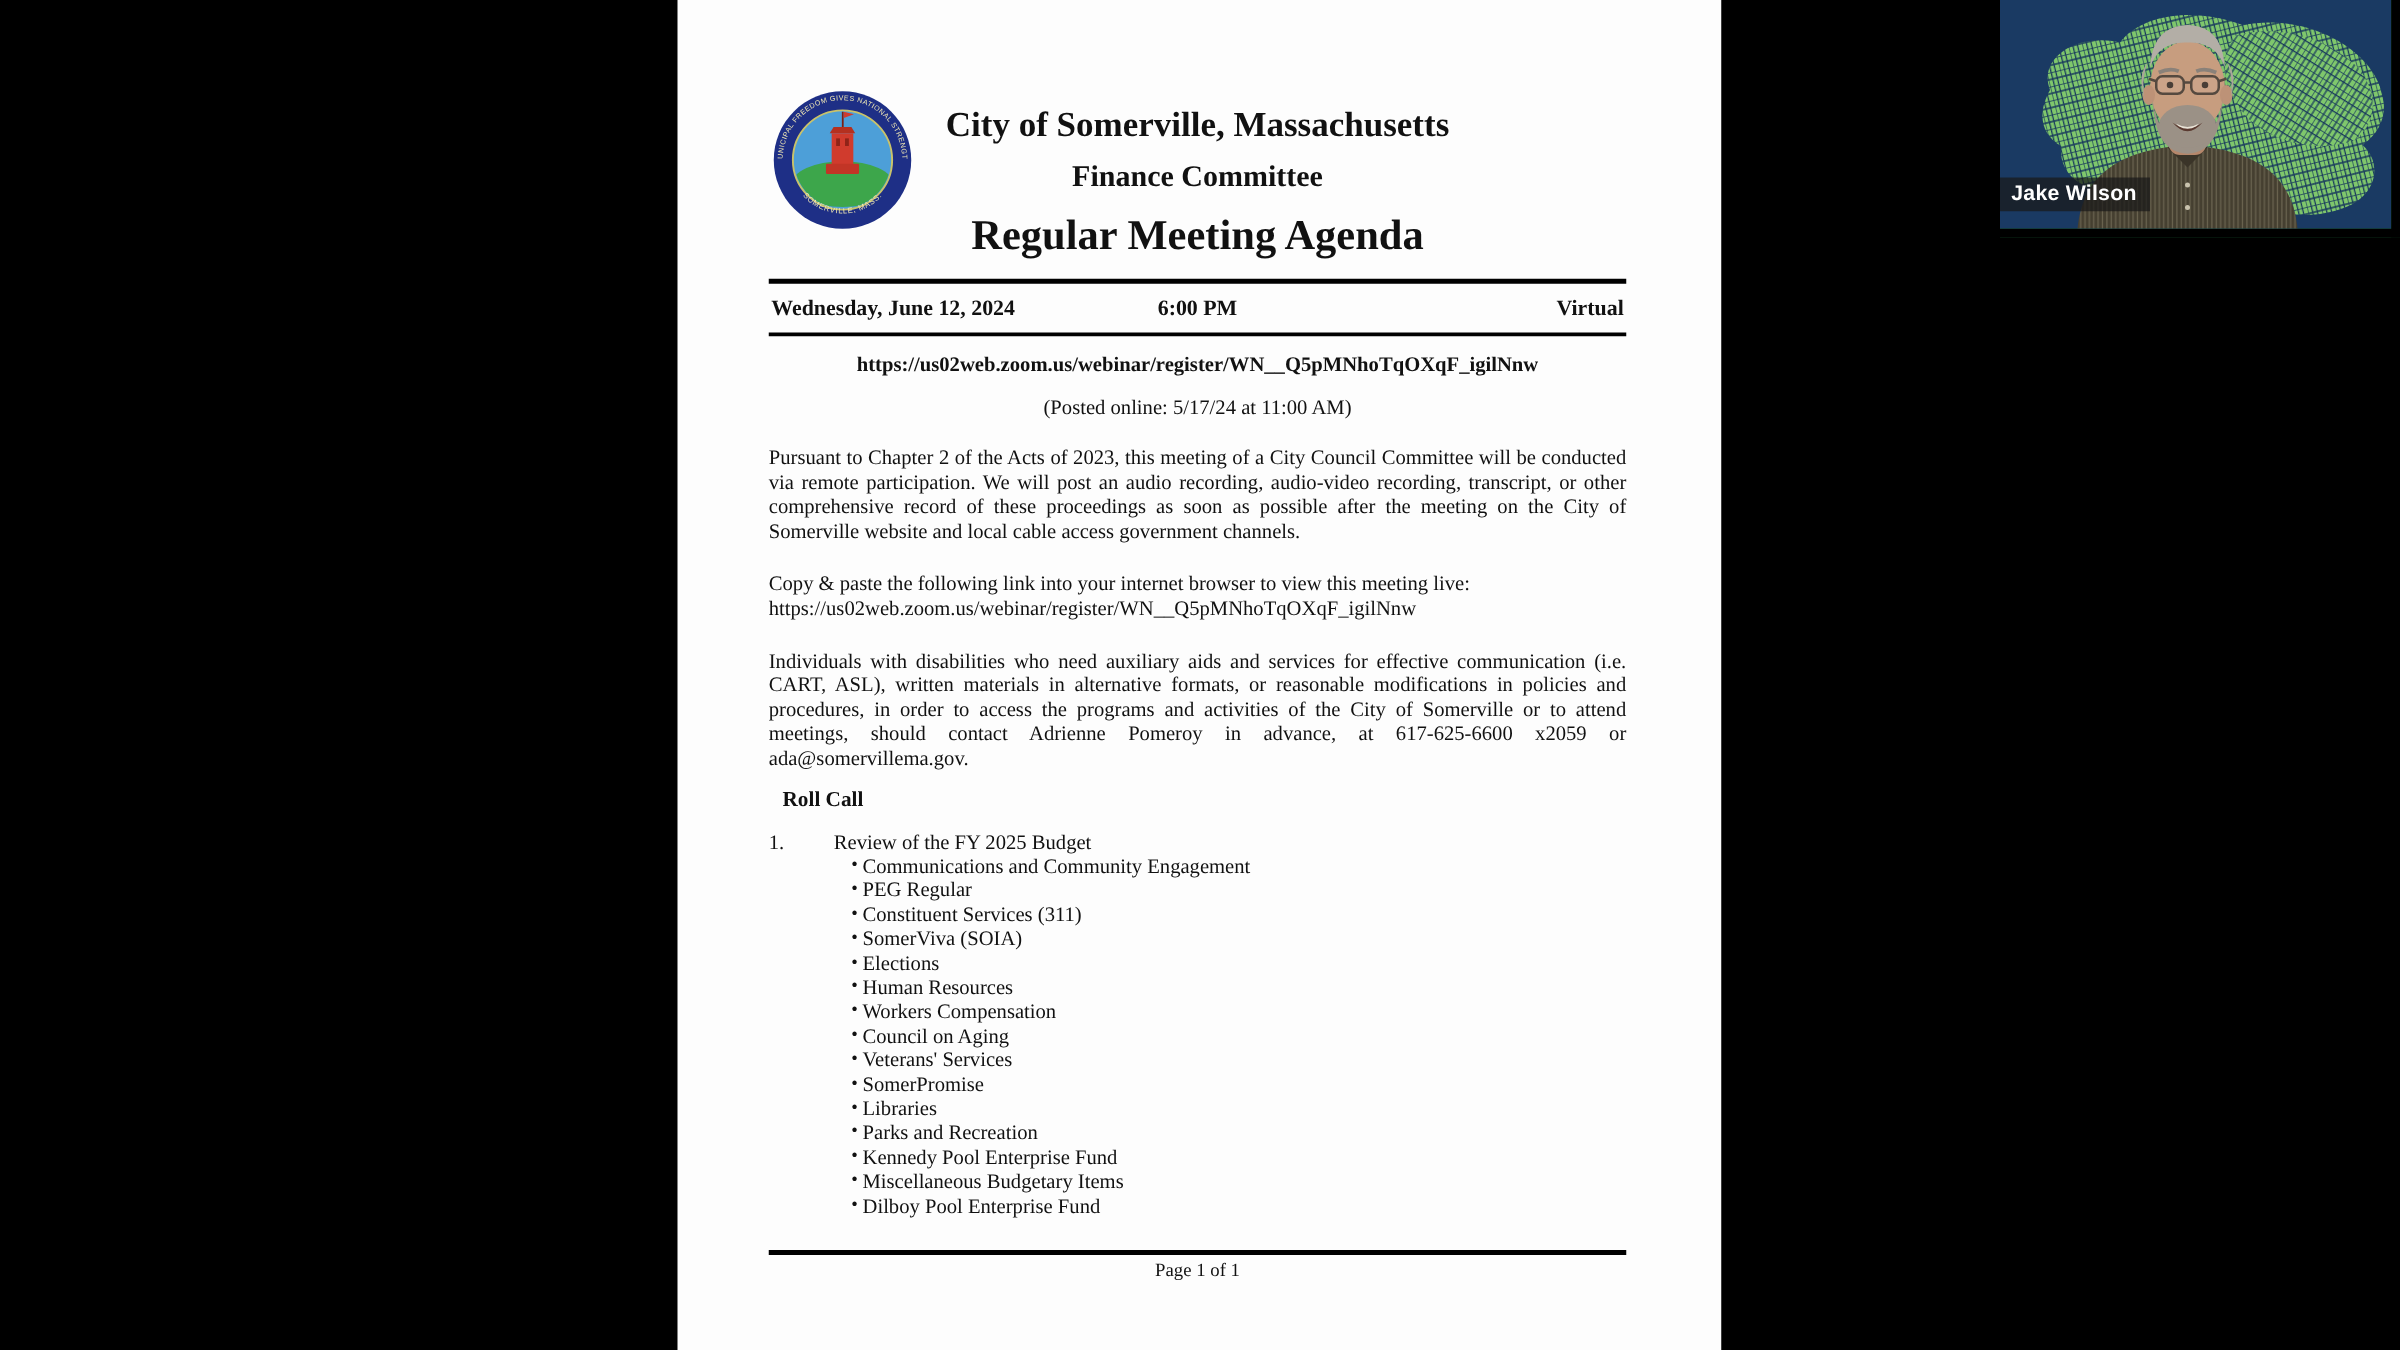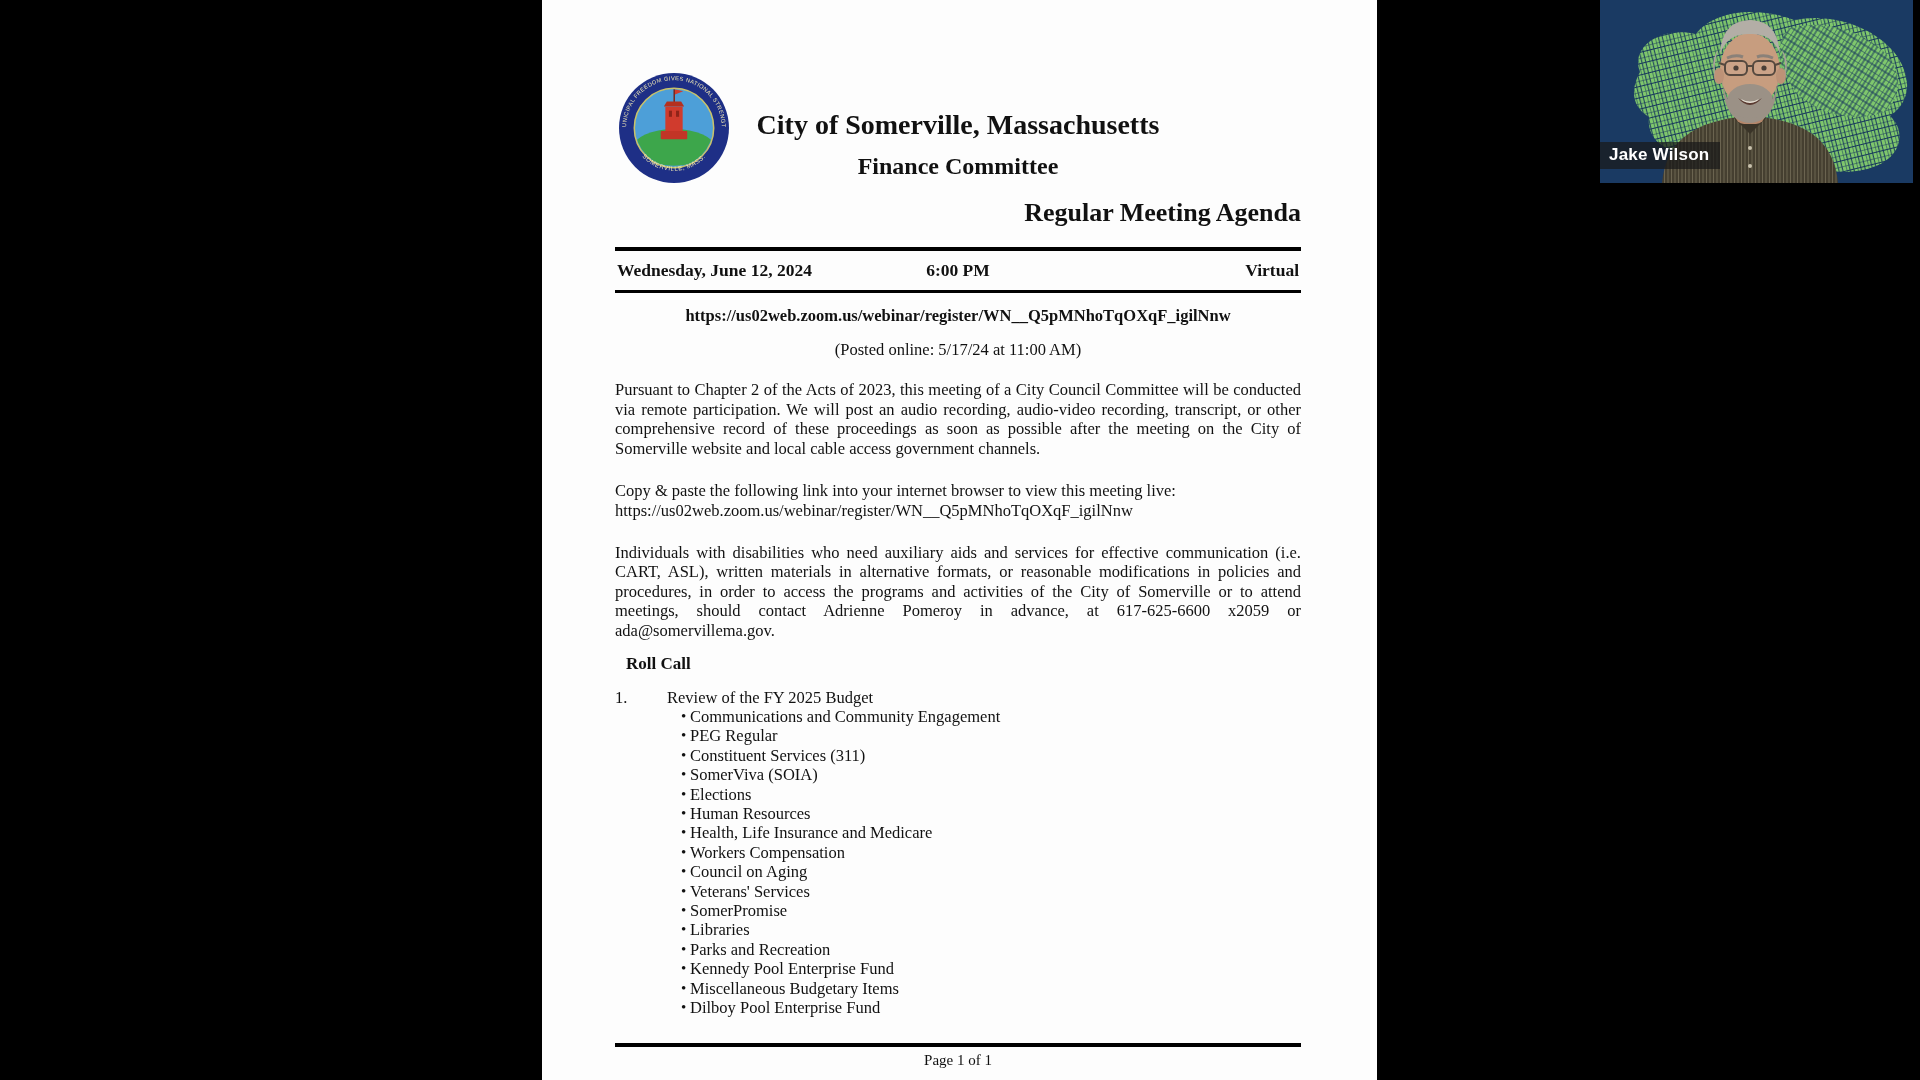--- a/index.html
+++ b/index.html
@@ -8,24 +8,24 @@
     background:#000;font-family:"Liberation Serif", serif;color:#111;
   }
 
   
   .page{
     position:absolute;left:542px;top:0;width:835px;height:1080px;
     background:#fdfdfd;box-sizing:border-box;
     padding:0 76px 0 73px;
   }
   .seal{position:absolute;left:76px;top:72px;width:112px;height:112px;}
-  .titles{text-align:center;padding-top:108px;}
+  .titles{text-align:center;padding-top:84px;}
   .doc-title{font-size:28px;font-weight:bold;line-height:34px;margin:0;}
   .doc-committee{font-size:24px;font-weight:bold;line-height:28px;margin:10px 0 0 0;}
-  .doc-type{font-size:26px;font-weight:bold;line-height:30px;margin:18px 0 0 0;text-align:right;}
+  .doc-type{font-size:34px;font-weight:bold;line-height:30px;margin:18px 0 0 0;}
 
   .date-row{
     margin-top:19px;border-top:4px solid #000;border-bottom:3px solid #000;
     display:flex;align-items:center;justify-content:space-between;
     padding:9px 2px;font-weight:bold;font-size:17.5px;
   }
   .date-row .cell{white-space:nowrap;}
   .date-row .c-center{position:absolute;left:0;right:0;text-align:center;}
   .date-row{position:relative;}
 
@@ -129,21 +129,20 @@
     <span>Review of the FY 2025 Budget</span>
   </div>
 
   <ul class="agenda-bullets">
     <li>Communications and Community Engagement</li>
     <li>PEG Regular</li>
     <li>Constituent Services (311)</li>
     <li>SomerViva (SOIA)</li>
     <li>Elections</li>
     <li>Human Resources</li>
-    <li>Health, Life Insurance and Medicare</li>
     <li>Workers Compensation</li>
     <li>Council on Aging</li>
     <li>Veterans' Services</li>
     <li>SomerPromise</li>
     <li>Libraries</li>
     <li>Parks and Recreation</li>
     <li>Kennedy Pool Enterprise Fund</li>
     <li>Miscellaneous Budgetary Items</li>
     <li>Dilboy Pool Enterprise Fund</li>
   </ul>

